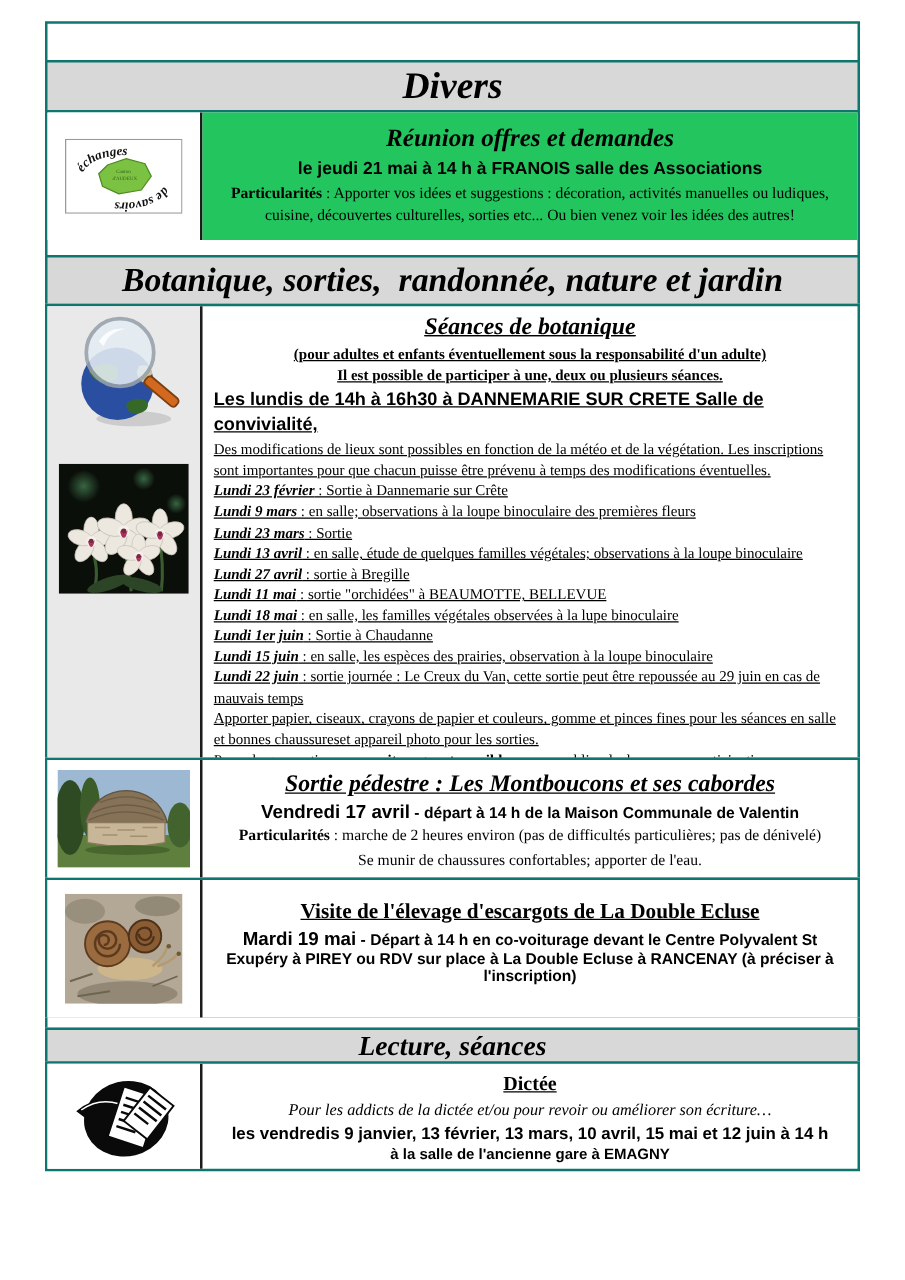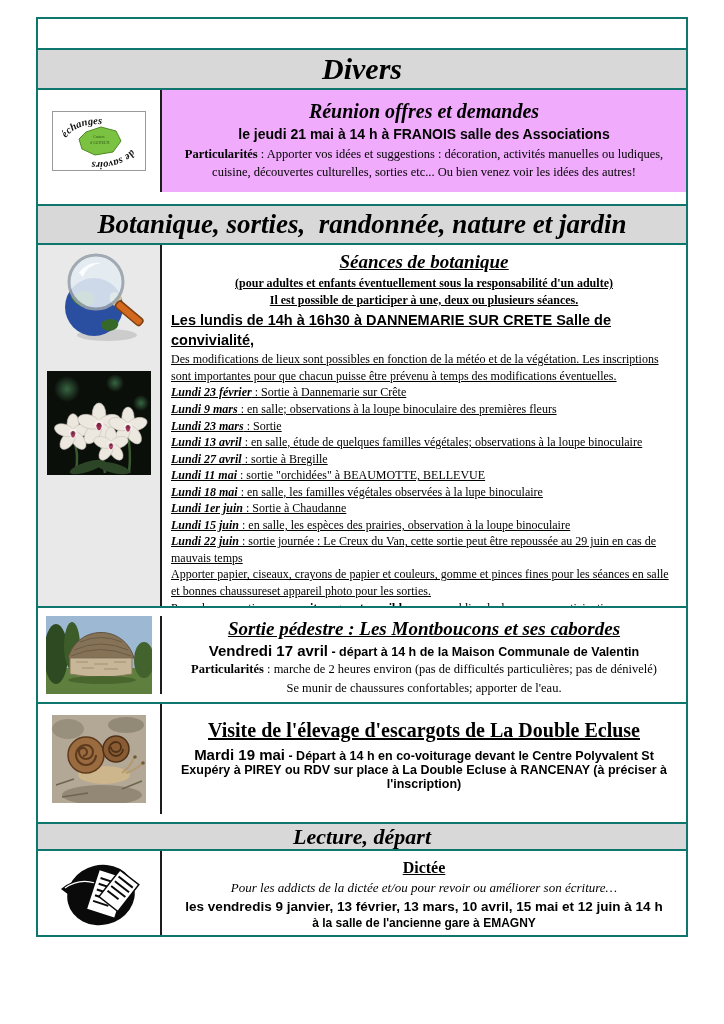--- a/index.html
+++ b/index.html
@@ -14,31 +14,31 @@
   .hdr span{white-space:pre;}
   .hdr-divers{height:42px;font-size:30px;}
   .hdr-bot{height:41px;font-size:27px;}
   .hdr-lect{height:29px;font-size:22px;}
   .cols{display:flex;align-items:stretch;}
   .cell-left{width:124px;box-sizing:border-box;border-right:2px solid #1c1c1c;
              display:flex;flex-direction:column;align-items:center;flex:none;background:#fff;}
   .cell-right{flex:1;box-sizing:border-box;padding:4px 9px;overflow:hidden;}
   .empty-row{height:33px;}
   .reunion-row{height:106px;}
-  .reunion-body{background:#f0abfc;text-align:center;}
+  .reunion-body{background:#22c55e;text-align:center;}
   .bot-row{height:365px;}
   .bot-left{background:#e9e9e9;}
-  .ped-row{height:98px;align-items:center;}
+  .ped-row{height:98px;}
   .esc-row{height:114px;}
   .dict-row{height:88px;}
   .gap1{height:14px;}
   .gap2{height:10px;}
   .evt-title{font-size:20px;font-weight:bold;font-style:italic;margin-top:6px;}
   .evt-title-u{font-size:19px;font-weight:bold;font-style:italic;text-decoration:underline;text-align:center;}
-  .evt-title-up{font-size:20px;font-weight:bold;text-decoration:underline;text-align:center;}
+  .evt-title-up{font-size:17px;font-weight:bold;text-decoration:underline;text-align:center;}
   .when{font-family:"Liberation Sans",sans-serif;font-weight:bold;font-size:14px;margin-top:3px;}
   .small-b{font-size:12.5px;line-height:1.45;margin-top:3px;}
   .bold{font-weight:bold;}
   .bot-body{font-size:12px;line-height:1.38;text-decoration:underline;}
   .bot-sub{font-weight:bold;text-align:center;}
   .bot-sched{font-family:"Liberation Sans",sans-serif;font-weight:bold;font-size:14.5px;margin:2px 0 1px 0;}
   .sess .d{font-style:italic;font-weight:bold;}
   .center{text-align:center;}
   .ped-date{font-family:"Liberation Sans",sans-serif;font-weight:bold;font-size:12.5px;margin-top:2px;}
   .ped-date .lbl{font-size:15px;}
@@ -205,21 +205,21 @@
       </div>
       <div class="cell-right center" style="padding-top:15px;">
         <div class="evt-title-up">Visite de l'élevage d'escargots de La Double Ecluse</div>
         <div class="ped-date" style="margin-top:4px;"><span class="lbl">Mardi 19 mai</span><span>  - Départ à 14 h en co-voiturage devant le Centre Polyvalent St Exupéry à PIREY ou RDV sur place à La Double Ecluse à RANCENAY   (à préciser à l'inscription)</span></div>
       </div>
     </div>
 
     <div class="row gap gap2"></div>
 
     <div class="row hdr hdr-lect">
-      <span>Lecture, départ</span>
+      <span>Lecture, séances</span>
     </div>
 
     <div class="row cols dict-row">
       <div class="cell-left" style="justify-content:center;">
         <svg width="88" height="76" viewBox="0 0 88 76">
           <ellipse cx="46" cy="40" rx="34" ry="30" fill="#0a0a0a" transform="rotate(-14 46 40)"></ellipse>
           <path d="M6,34 Q22,20 44,26 Q30,24 16,36 Q28,28 40,32 Q26,32 14,40 Z" fill="#0a0a0a"></path>
           <path d="M10,33 Q24,23 40,28" stroke="#ffffff" stroke-width="1.2" fill="none"></path>
           <g transform="rotate(18 52 42)">
             <rect x="36" y="18" width="30" height="42" fill="#ffffff" stroke="#0a0a0a" stroke-width="1.5"></rect>

